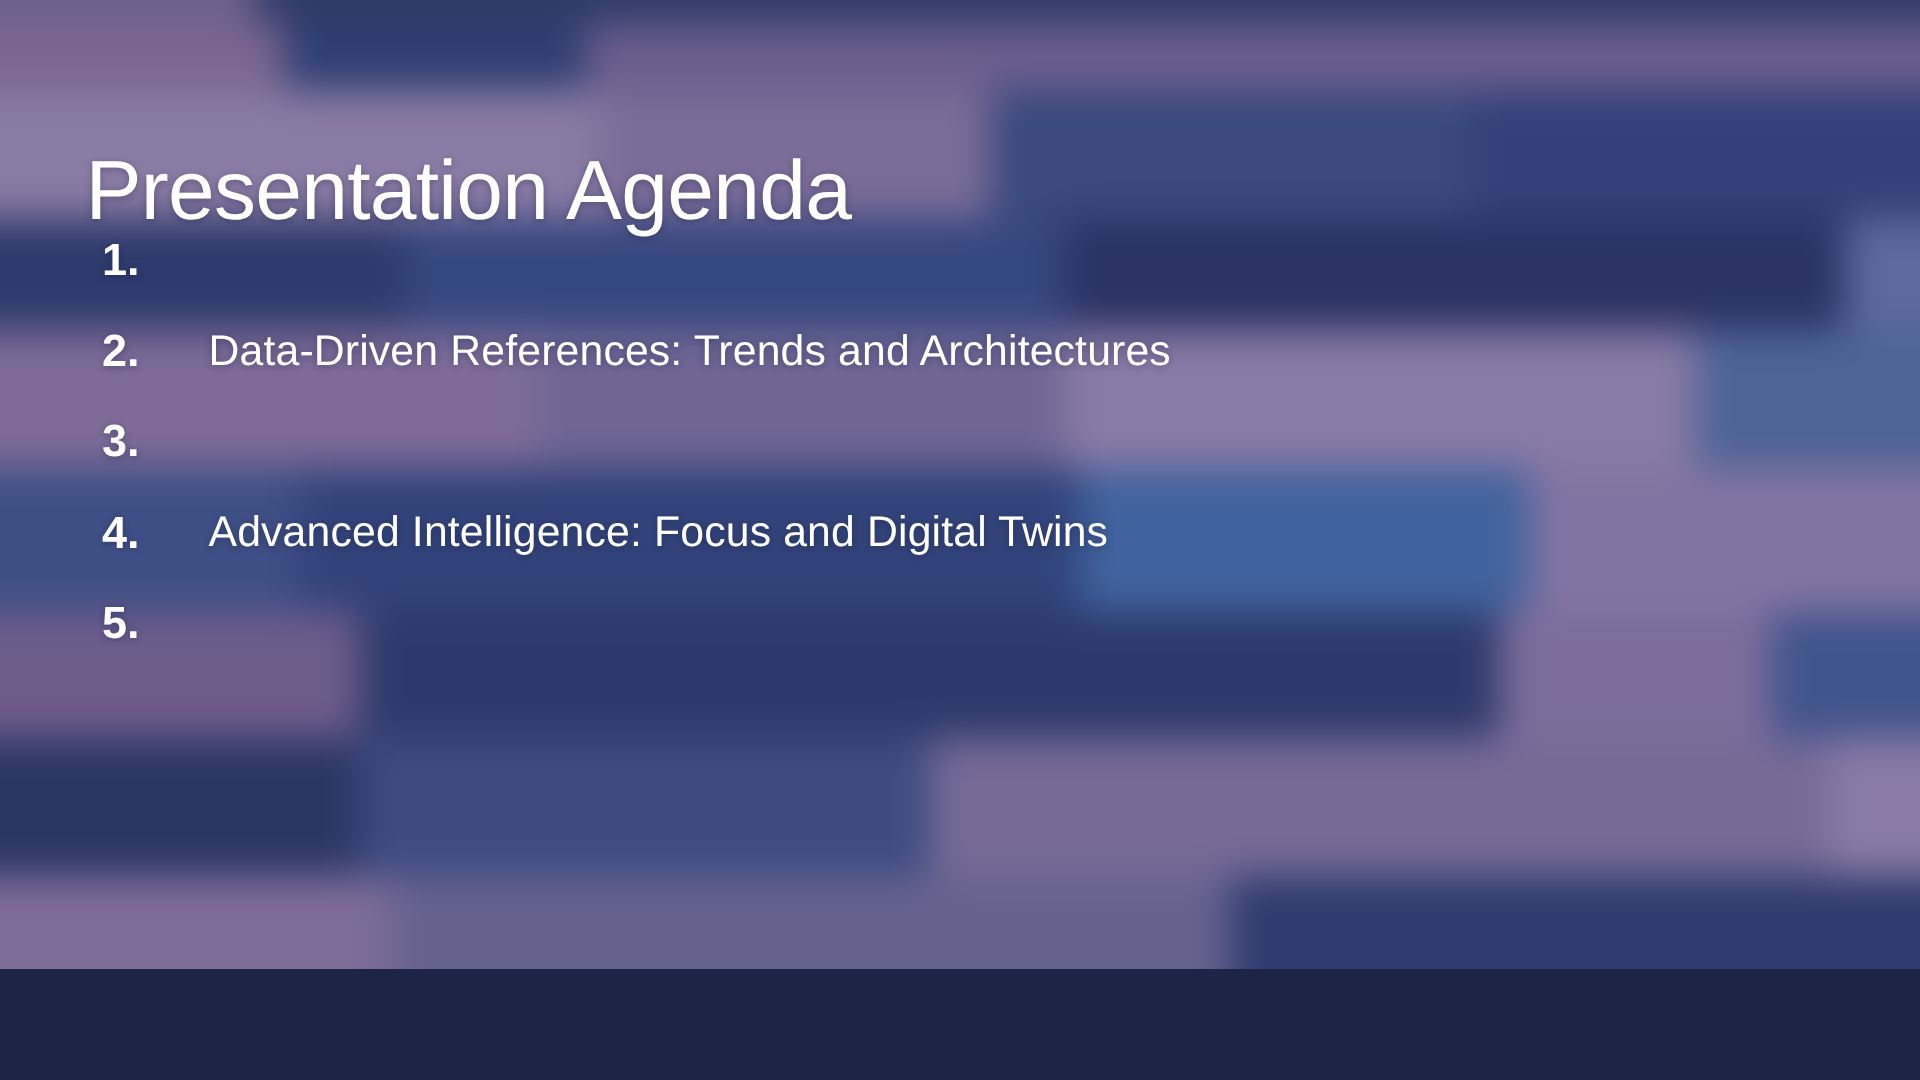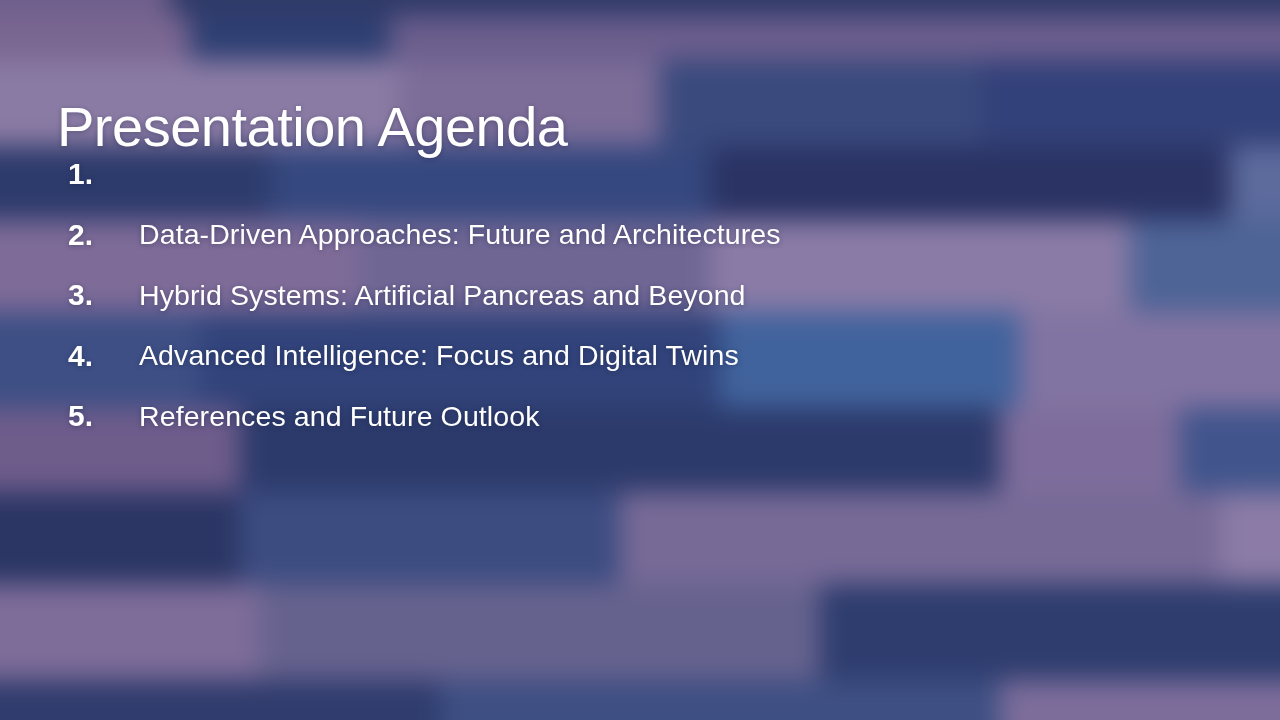--- a/index.html
+++ b/index.html
@@ -8,21 +8,21 @@
     padding: 0;
     background: #1d2547;
   }
   body {
     font-family: "Liberation Sans", sans-serif;
   }
 
   #slide {
     position: relative;
     width: 1280px;
-    height: 720px;
+    height: 646px;
     overflow: hidden;
     background: #4e4f7a;
   }
 
   
   #bg {
     position: absolute;
     inset: 0;
     overflow: hidden;
   }
@@ -170,30 +170,28 @@
   <div id="content">
 
     <h1 id="title">Presentation Agenda</h1>
 
     <ol id="agenda-list">
       <li class="agenda-item">
         <span class="item-number">1.</span>
       </li>
       <li class="agenda-item">
         <span class="item-number">2.</span>
-        <span class="item-text">Data-Driven Approaches: Future and Architectures</span>
+        <span class="item-text">Data-Driven References: Trends and Architectures</span>
       </li>
       <li class="agenda-item">
         <span class="item-number">3.</span>
-        <span class="item-text">Hybrid Systems: Artificial Pancreas and Beyond</span>
       </li>
       <li class="agenda-item">
         <span class="item-number">4.</span>
         <span class="item-text">Advanced Intelligence: Focus and Digital Twins</span>
       </li>
       <li class="agenda-item">
         <span class="item-number">5.</span>
-        <span class="item-text">References and Future Outlook</span>
       </li>
     </ol>
 
   </div>
 </div>
 
 </body></html>

